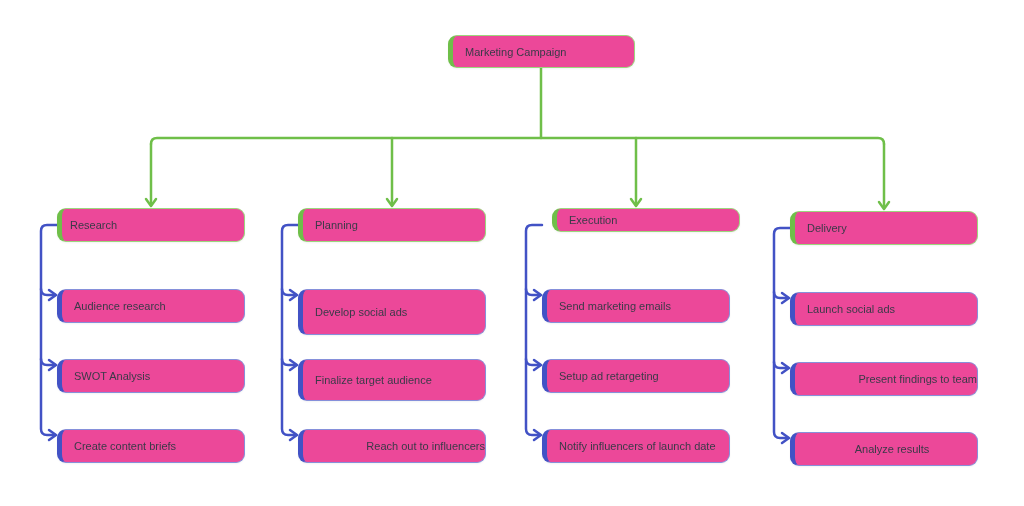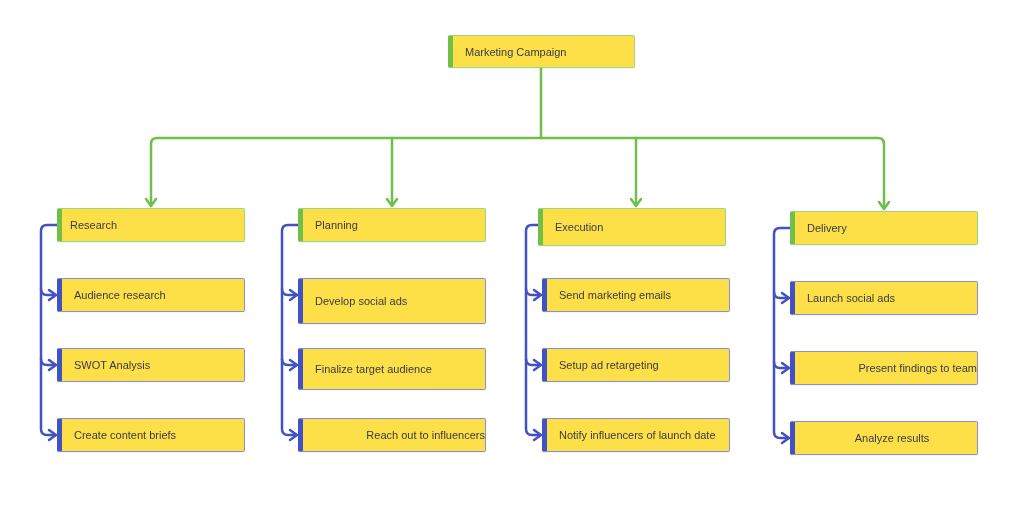--- a/index.html
+++ b/index.html
@@ -7,34 +7,34 @@
     width: 1024px; height: 506px;
     background: #ffffff;
     font-family: "Liberation Sans", "DejaVu Sans", sans-serif;
     position: relative;
     overflow: hidden;
   }
   #canvas { position: absolute; inset: 0; width: 1024px; height: 506px; }
   #connector-layer { position: absolute; left: 0; top: 0; pointer-events: none; }
   .node {
     position: absolute;
-    background: #fde047;
-    border-radius: 2px;
+    background: #ec4899;
+    border-radius: 9px;
     display: flex;
     align-items: center;
     box-sizing: border-box;
     padding-left: 12px;
     font-size: 11px;
     color: #3A3A48;
     box-shadow: 0 1px 2px rgba(0,0,0,0.05);
     cursor: default;
     white-space: nowrap;
   }
   .node.green { border: 1px solid #9CD77D; border-left: 5px solid #6FBF49; }
-  .node.blue  { border: 1px solid #8690DA; border-left: 5px solid #4252C5; }
+  .node.blue  { border: 1px solid #8690DA; border-left: 5px solid #4252C5; margin-top: 11px; }
   .node span { pointer-events: none; }
 </style>
 </head>
 <body>
 
 <div id="canvas">
   <svg id="connector-layer" width="1024" height="506">
       <path d="M 541 68 V 138" stroke="#6FBF49" stroke-width="2.5" fill="none" stroke-linecap="round" stroke-linejoin="round"></path>
       <path d="M 151 144 Q 151 138 157 138 H 878 Q 884 138 884 144" stroke="#6FBF49" stroke-width="2.5" fill="none" stroke-linecap="round" stroke-linejoin="round"></path>
       <path d="M 151 144 V 205" stroke="#6FBF49" stroke-width="2.5" fill="none" stroke-linecap="round" stroke-linejoin="round"></path>
@@ -91,21 +91,21 @@
       </div>
       <div class="node blue" style="left: 298px; top: 278px; width: 188px; height: 46px;">
         <span>Develop social ads</span>
       </div>
       <div class="node blue" style="left: 298px; top: 348px; width: 188px; height: 42px;">
         <span>Finalize target audience</span>
       </div>
       <div class="node blue" style="left: 298px; top: 418px; width: 188px; height: 34px; justify-content: flex-end;">
         <span>Reach out to influencers</span>
       </div>
-      <div class="node green" style="left: 538px; top: 208px; width: 188px; height: 38px;">
+      <div class="node green" style="left: 552px; top: 208px; width: 188px; height: 24px;">
         <span>Execution</span>
       </div>
       <div class="node blue" style="left: 542px; top: 278px; width: 188px; height: 34px;">
         <span>Send marketing emails</span>
       </div>
       <div class="node blue" style="left: 542px; top: 348px; width: 188px; height: 34px; text-align: center;">
         <span>Setup ad retargeting</span>
       </div>
       <div class="node blue" style="left: 542px; top: 418px; width: 188px; height: 34px;">
         <span>Notify influencers of launch date</span>

